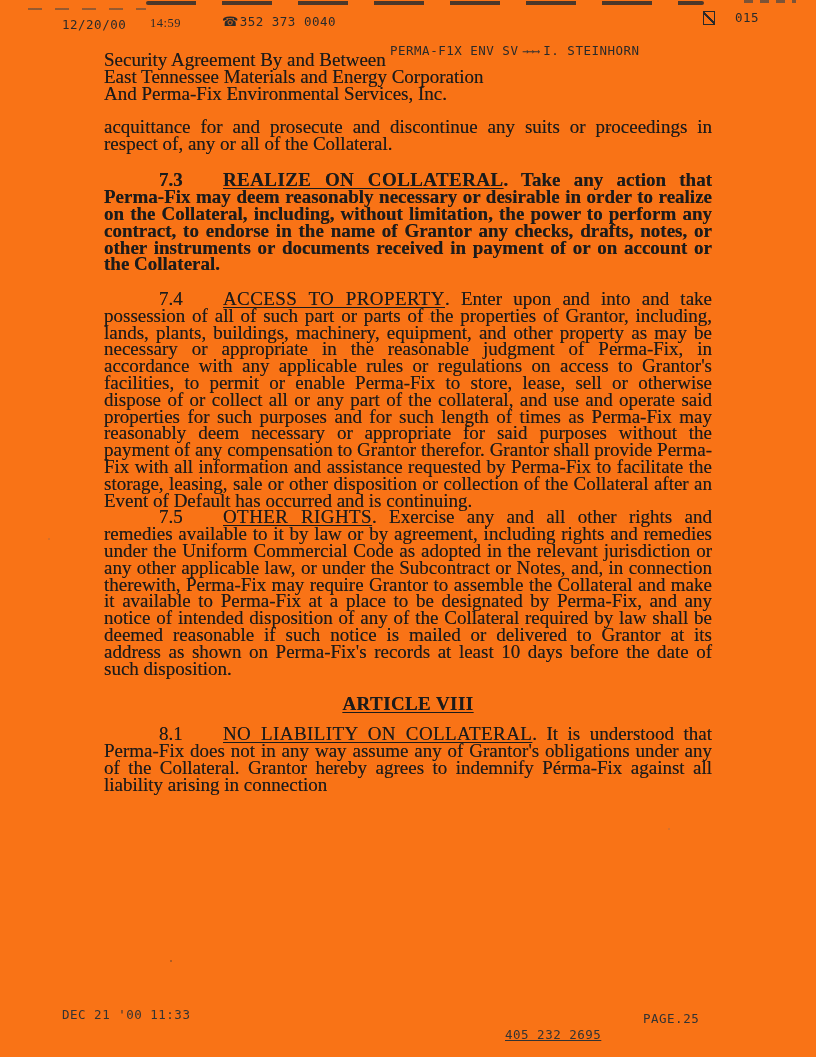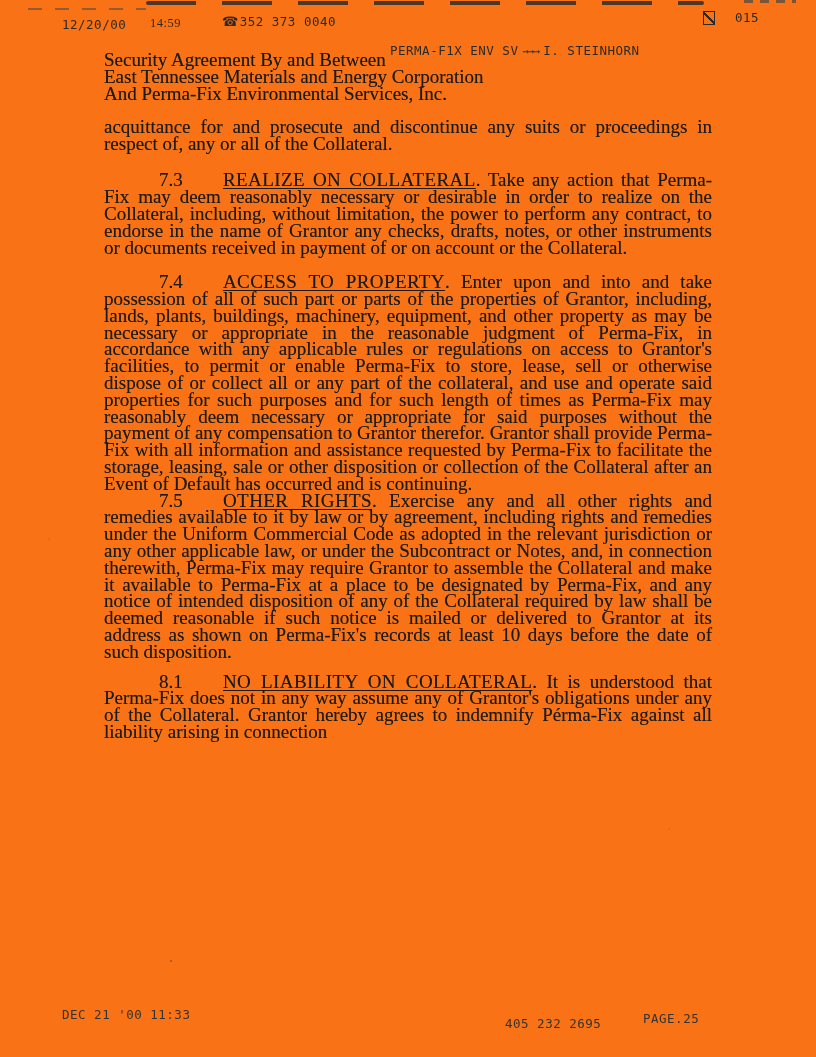--- a/index.html
+++ b/index.html
@@ -58,21 +58,21 @@
   
   .doc{
     position:absolute;left:104px;top:52px;width:608px;
     font-size:19px;line-height:16.8px;color:#1b1b1b;
     text-shadow:0 0 .35px rgba(20,20,20,.55);
   }
   .doc-head div{line-height:16.9px;}
   .para{ text-align:justify; }
   .intro{ margin-top:16px; }
   .sec{ text-indent:55px; }
-  .sec-73{ margin-top:20px; }
+  .sec-73{ margin-top:20px;font-weight:bold; }
   .sec-74{ margin-top:18px; }
   .sec-76{ margin-top:20px; }
   .sec-81{ margin-top:13px; }
   .sec-num{ display:inline-block; width:64px; text-indent:0; }
   .sec-head{
     text-decoration:underline;
     text-underline-offset:2px;
     letter-spacing:.4px;
   }
   .center-head{
@@ -82,21 +82,21 @@
     text-decoration:underline;text-underline-offset:2px;
   }
 
   
   .fax-footer{
     position:absolute;top:1005px;left:0;width:100%;
     font-family:"DejaVu Sans Mono", monospace;
     font-size:12.5px;color:#333;letter-spacing:.5px;white-space:nowrap;
   }
   .fax-footer .ff-datetime{position:absolute;left:62px;top:2px;}
-  .fax-footer .ff-phone{position:absolute;left:505px;top:11px;}
+  .fax-footer .ff-phone{position:absolute;left:505px;top:22px;text-decoration:underline;}
   .fax-footer .ff-page{position:absolute;left:643px;top:6px;}
 </style>
 </head>
 <body>
 
 <div class="page">
 
   <div class="torn-a"></div>
   <div class="torn-b"></div>
   <div class="torn-c"></div>
@@ -123,20 +123,21 @@
 
     <div class="para intro">acquittance for and prosecute and discontinue any suits or proceedings in respect of, any or all of the Collateral.</div>
 
     <div class="para sec sec-73"><span class="sec-num">7.3</span><span class="sec-head">REALIZE ON COLLATERAL</span><span>.  Take any action that Perma-Fix may deem reasonably necessary or desirable in order to realize on the Collateral, including, without limitation, the power to perform any contract, to endorse in the name of Grantor any checks, drafts, notes, or other instruments or documents received in payment of or on account or the Collateral.</span></div>
 
     <div class="para sec sec-74"><span class="sec-num">7.4</span><span class="sec-head">ACCESS TO PROPERTY</span><span>.  Enter upon and into and take possession of all of such part or parts of the properties of Grantor, including, lands, plants, buildings, machinery, equipment, and other property as may be necessary or appropriate in the reasonable judgment of Perma-Fix, in accordance with any applicable rules or regulations on access to Grantor's facilities, to permit or enable Perma-Fix to store, lease, sell or otherwise dispose of or collect all or any part of the collateral, and use and operate said properties for such purposes and for such length of times as Perma-Fix may reasonably deem necessary or appropriate for said purposes without the payment of any compensation to Grantor therefor.  Grantor shall provide Perma-Fix with all information and assistance requested by Perma-Fix to facilitate the storage, leasing, sale or other disposition or collection of the Collateral after an Event of Default has occurred and is continuing.</span></div>
 
     <div class="para sec"><span class="sec-num">7.5</span><span class="sec-head">OTHER RIGHTS</span><span>.  Exercise any and all other rights and remedies available to it by law or by agreement, including rights and remedies under the Uniform Commercial Code as adopted in the relevant jurisdiction or any other applicable law, or under the Subcontract or Notes, and, in connection therewith, Perma-Fix may require Grantor to assemble the Collateral and make it available to Perma-Fix at a place to be designated by Perma-Fix, and any notice of intended disposition of any of the Collateral required by law shall be deemed reasonable if such notice is mailed or delivered to Grantor at its address as shown on Perma-Fix's records at least 10 days before the date of such disposition.</span></div>
 
 
+    <div class="center-head"><span>ARTICLE VIII</span></div>
 
 
     <div class="para sec sec-81"><span class="sec-num">8.1</span><span class="sec-head">NO LIABILITY ON COLLATERAL</span><span>.  It is understood that Perma-Fix does not in any way assume any of Grantor's obligations under any of the Collateral. Grantor hereby agrees to indemnify Pérma-Fix against all liability arising in connection</span></div>
 
   </div>
 
   <div class="fax-footer">
     <span class="ff-datetime">DEC 21 '00 11:33</span>
     <span class="ff-phone">405 232 2695</span>
     <span class="ff-page">PAGE.25</span>

